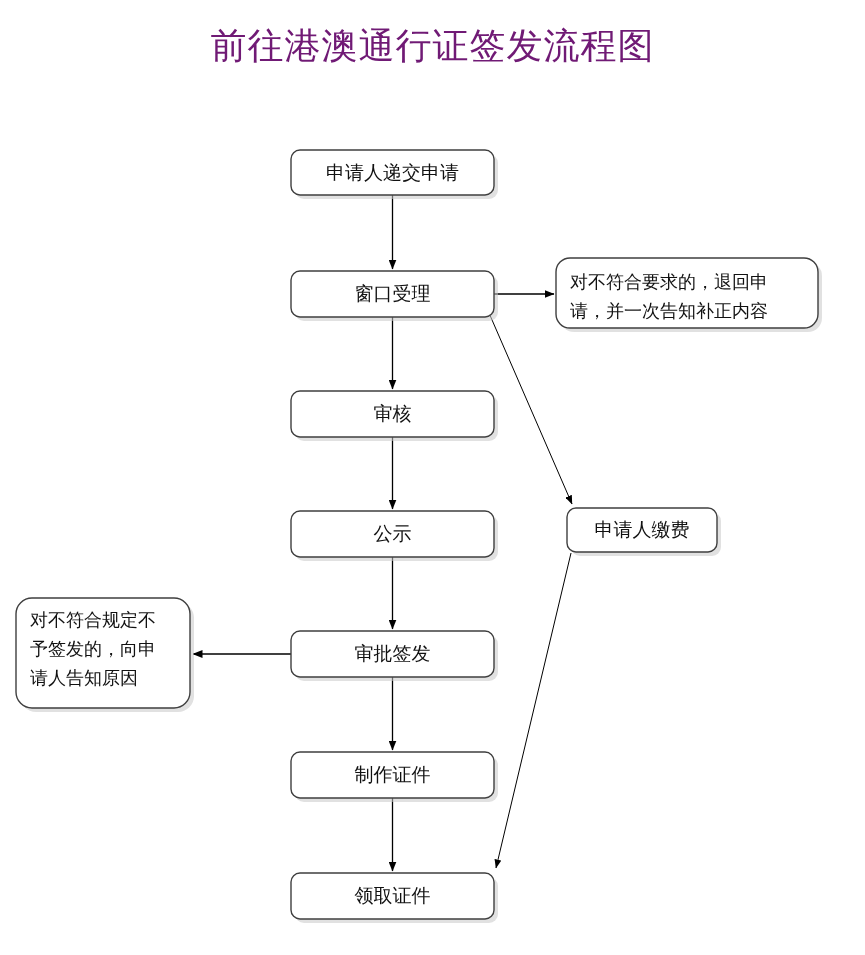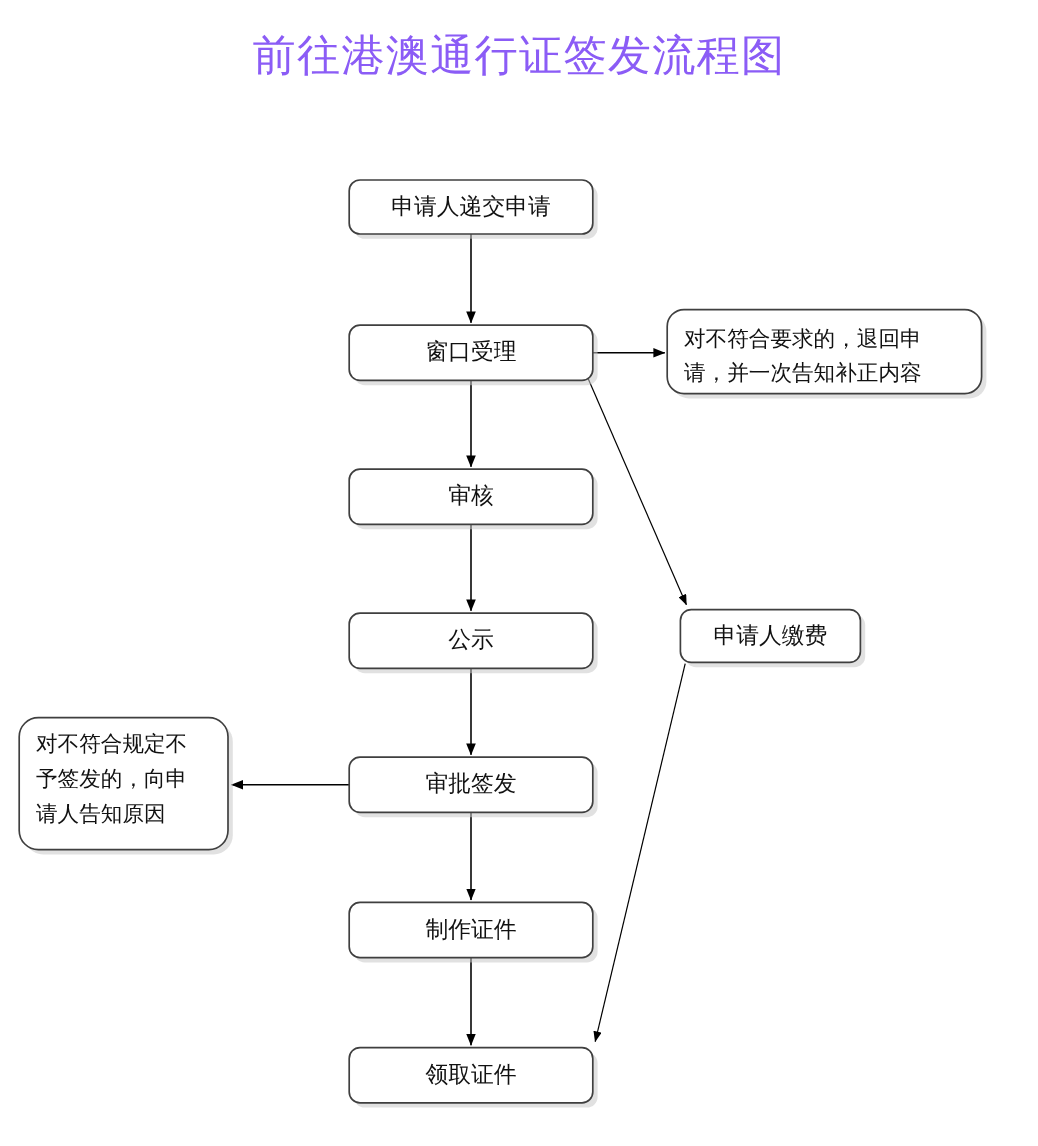--- a/index.html
+++ b/index.html
@@ -20,21 +20,21 @@
     height: 955px;
   }
   .chart-title {
     position: absolute;
     left: 0;
     top: 22px;
     width: 865px;
     text-align: center;
     font-size: 36px;
     line-height: 48px;
-    color: #8b5cf6;
+    color: #701a75;
     font-weight: 400;
     letter-spacing: 1px;
     font-family: "Liberation Sans", "DejaVu Sans", sans-serif;
   }
   svg#diagram {
     position: absolute;
     left: 0;
     top: 0;
     width: 865px;
     height: 955px;

